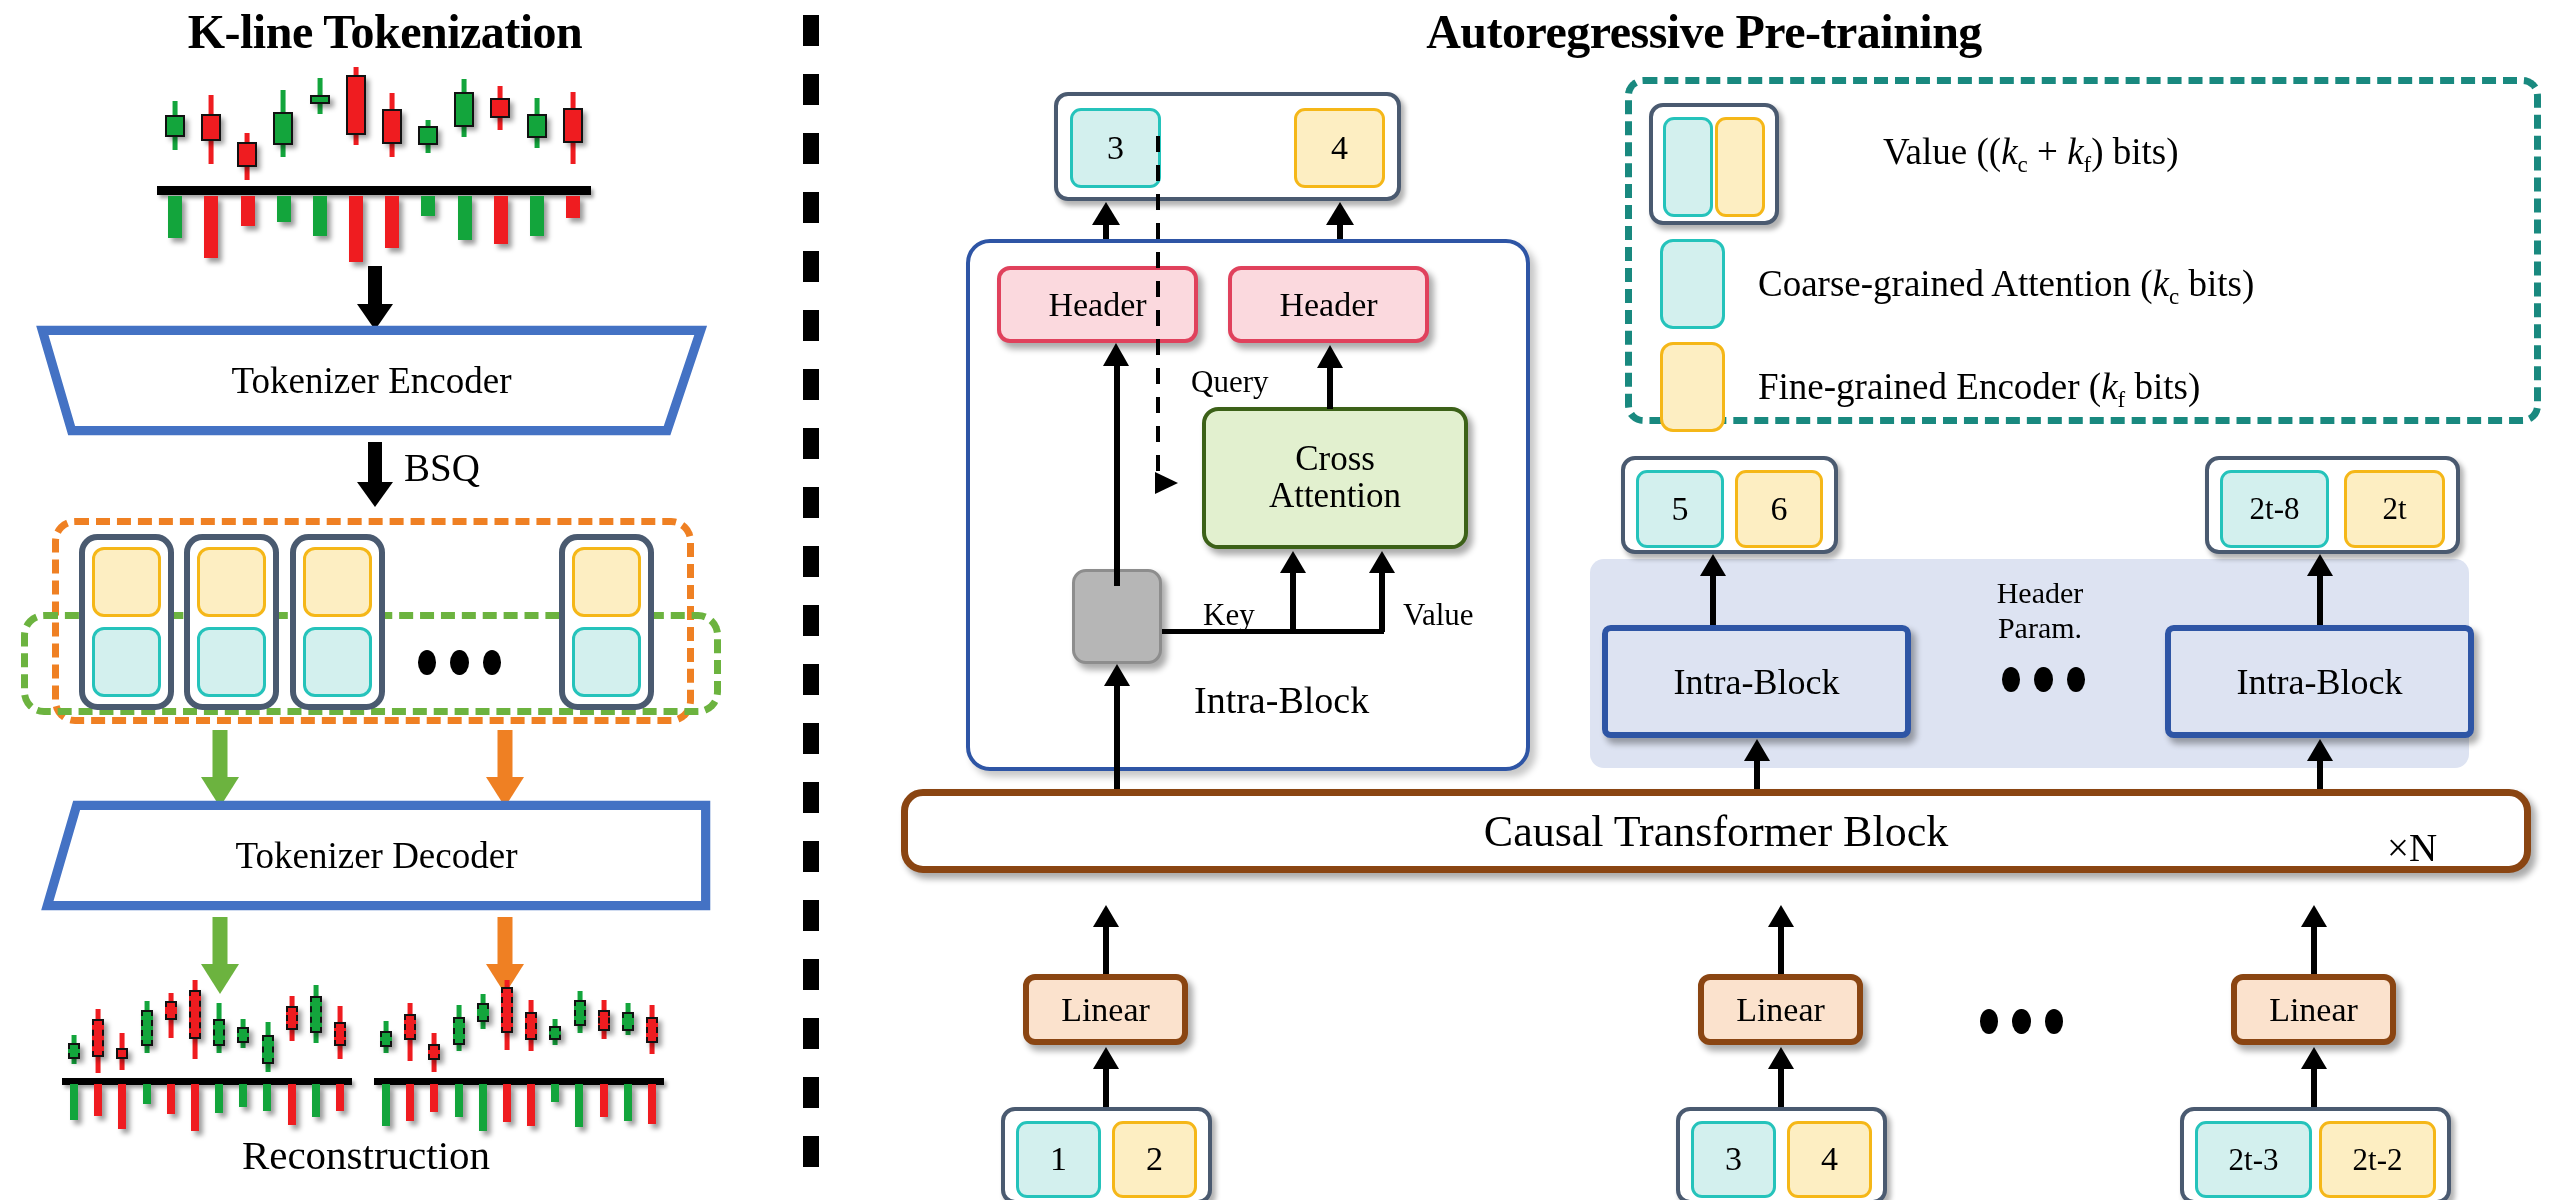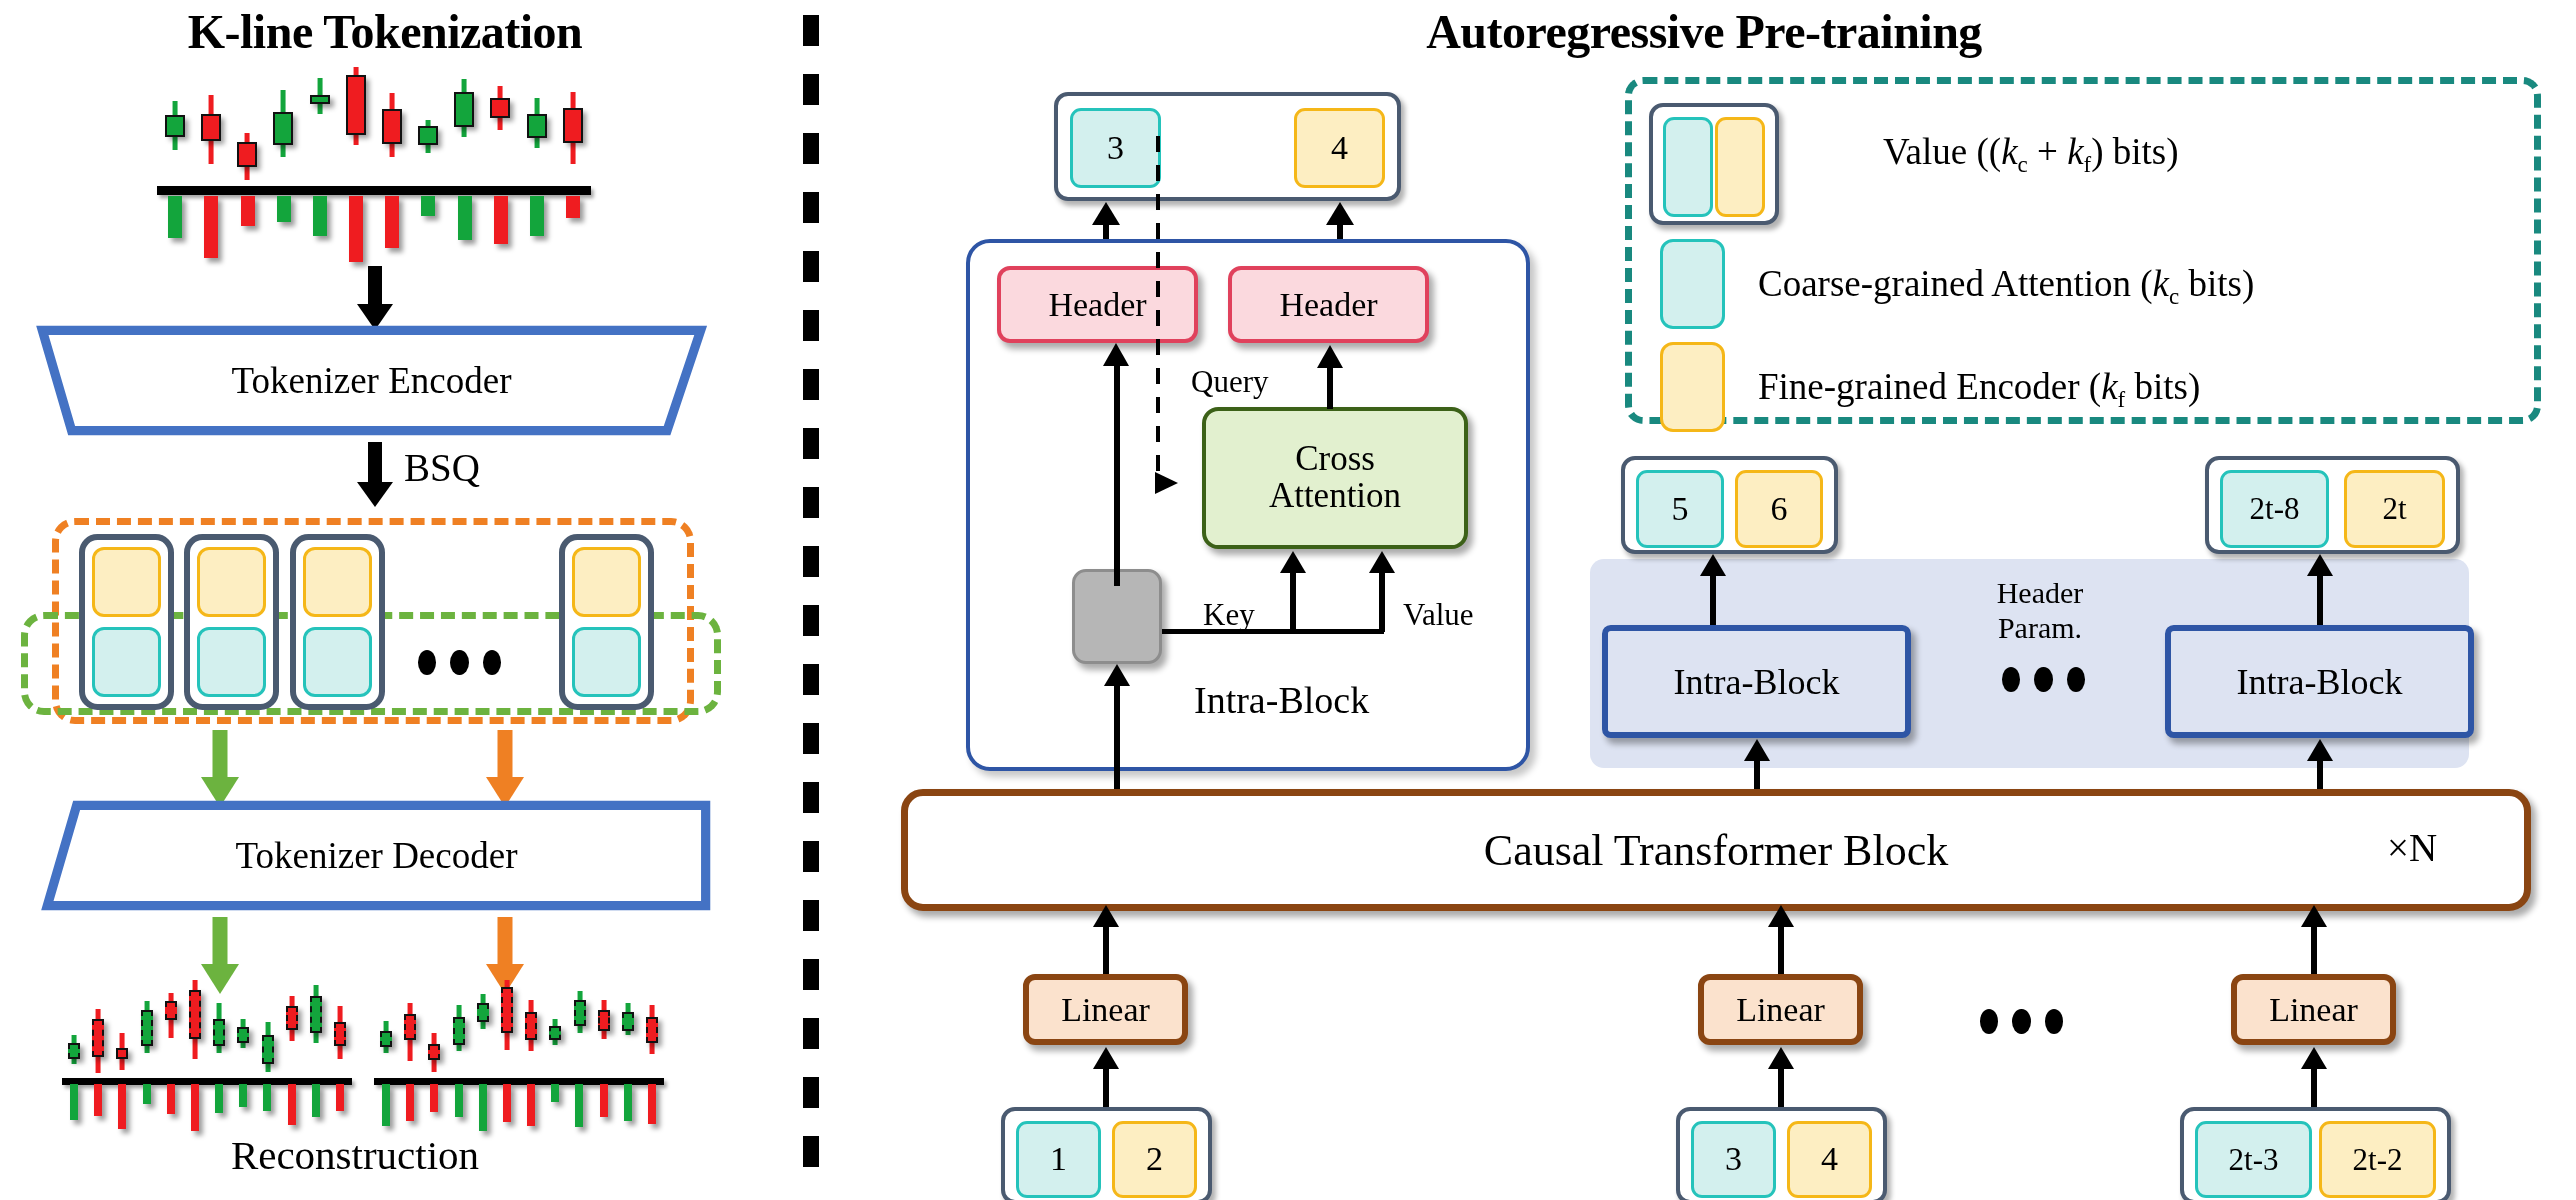--- a/index.html
+++ b/index.html
@@ -379,21 +379,21 @@
       <div class="vbar down" style="left: 129px; width: 8.2px; height: 38px;"></div>
       <div class="vbar down" style="left: 153px; width: 8.2px; height: 42px;"></div>
       <div class="vbar up" style="left: 177px; width: 8.2px; height: 18.3px;"></div>
       <div class="vbar up" style="left: 201px; width: 8.2px; height: 43px;"></div>
       <div class="vbar down" style="left: 226px; width: 8.2px; height: 33px;"></div>
       <div class="vbar up" style="left: 250px; width: 8.2px; height: 37px;"></div>
       <div class="vbar down" style="left: 274px; width: 8.2px; height: 40px;"></div>
     </div>
   </div>
 
-<div class="abs ctr" style="left:54px;top:1131px;width:602px;font-size:41px;text-align:center;">Reconstruction</div>
+<div class="abs ctr" style="left:65px;top:1131px;width:602px;font-size:41px;text-align:center;">Reconstruction</div>
 
 <div class="token-outer" style="left:1054px;top:92px;width:347px;height:109px;">
   <div class="sub coarse" style="left:12px;top:12px;width:91px;height:80px;">3</div>
   <div class="sub fine" style="right:12px;top:12px;width:91px;height:80px;">4</div>
 </div>
 
 <div class="arrow" style="left:1089px;top:202px;width:33px;height:64px;">
   <div class="shaft" style="bottom:0;width:6px;height:54px;background:#000;"></div>
   <div class="head" style="top:0;border-left:14px solid transparent;
        border-right:14px solid transparent;border-bottom:23px solid #000;"></div>
@@ -516,21 +516,21 @@
        border-right:13px solid transparent;border-bottom:22px solid #000;"></div>
 </div>
 <div class="arrow" style="left:2305px;top:739px;width:30px;height:65px;">
   <div class="shaft" style="bottom:0;width:6px;height:55px;background:#000;"></div>
   <div class="head" style="top:0;border-left:13px solid transparent;
        border-right:13px solid transparent;border-bottom:22px solid #000;"></div>
 </div>
 
 <div class="abs" style="left:1114px;top:761px;width:6px;height:43px;background:#000;"></div>
 
-<div class="node node-causal" style="left:901px;top:789px;width:1630px;height:122px;">
+<div class="node node-causal" style="left:901px;top:789px;width:1630px;height:84px;">
   <span>Causal Transformer Block</span>
 </div>
 <div class="plain" style="left:2387px;top:825px;font-size:39px;">×N</div>
 
 <div class="arrow" style="left:1091px;top:905px;width:30px;height:69px;">
   <div class="shaft" style="bottom:0;width:6px;height:60px;background:#000;"></div>
   <div class="head" style="top:0;border-left:13px solid transparent;
        border-right:13px solid transparent;border-bottom:22px solid #000;"></div>
 </div>
 <div class="arrow" style="left:1766px;top:905px;width:30px;height:69px;">

